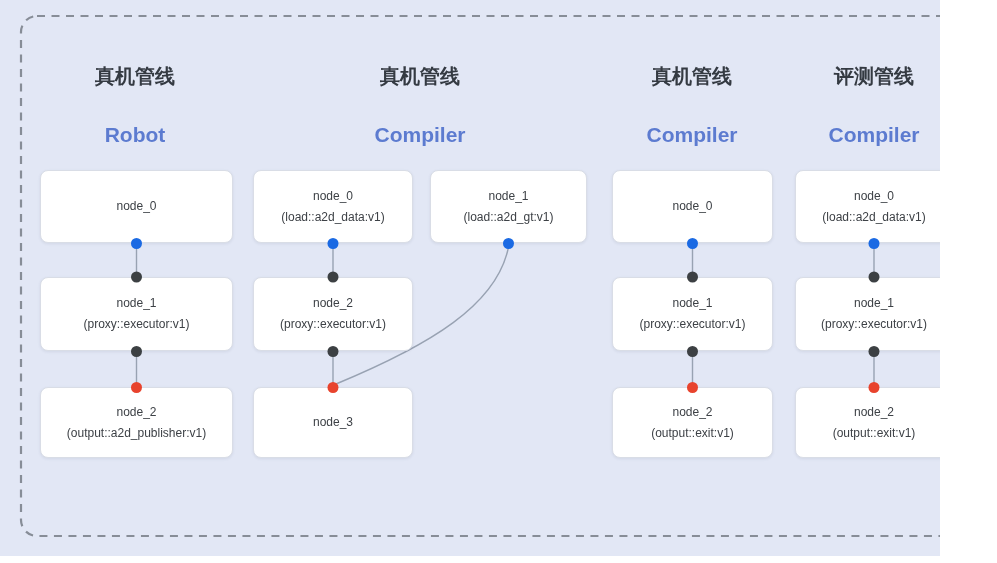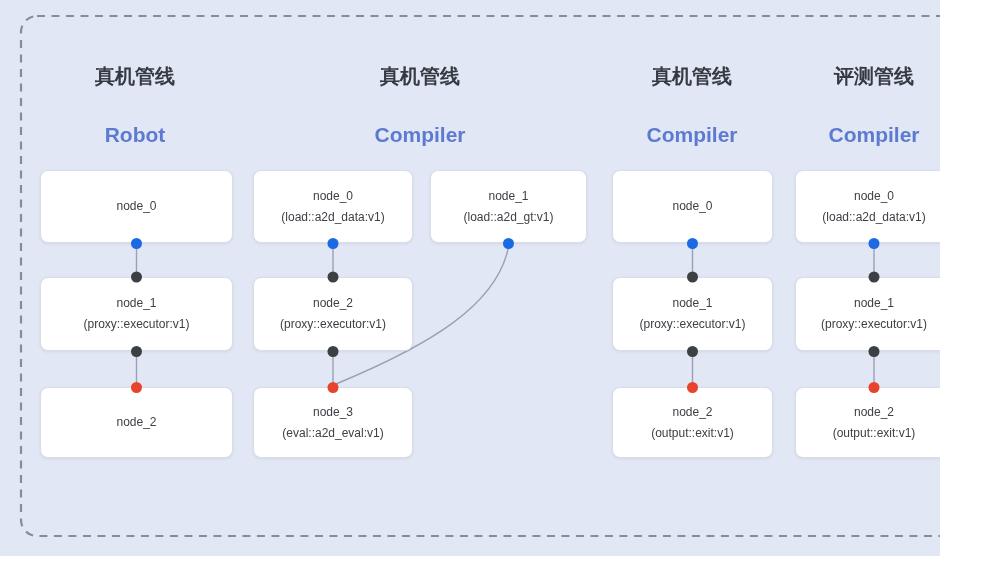--- a/index.html
+++ b/index.html
@@ -73,37 +73,37 @@
 
   <div class="node" style="left:40px;top:170px;width:193px;height:73px">
     <div>node_0</div>
   </div>
   <div class="node" style="left:40px;top:277px;width:193px;height:74px">
     <div>node_1</div>
     <div>(proxy::executor:v1)</div>
   </div>
   <div class="node" style="left:40px;top:387px;width:193px;height:71px">
     <div>node_2</div>
+    <div>(output::a2d_publisher:v1)</div>
   </div>
 
   <div class="node" style="left:253px;top:170px;width:160px;height:73px">
     <div>node_0</div>
     <div>(load::a2d_data:v1)</div>
   </div>
   <div class="node" style="left:430px;top:170px;width:157px;height:73px">
     <div>node_1</div>
     <div>(load::a2d_gt:v1)</div>
   </div>
   <div class="node" style="left:253px;top:277px;width:160px;height:74px">
     <div>node_2</div>
     <div>(proxy::executor:v1)</div>
   </div>
   <div class="node" style="left:253px;top:387px;width:160px;height:71px">
     <div>node_3</div>
-    <div>(eval::a2d_eval:v1)</div>
   </div>
 
   <div class="node" style="left:612px;top:170px;width:161px;height:73px">
     <div>node_0</div>
   </div>
   <div class="node" style="left:612px;top:277px;width:161px;height:74px">
     <div>node_1</div>
     <div>(proxy::executor:v1)</div>
   </div>
   <div class="node" style="left:612px;top:387px;width:161px;height:71px">

